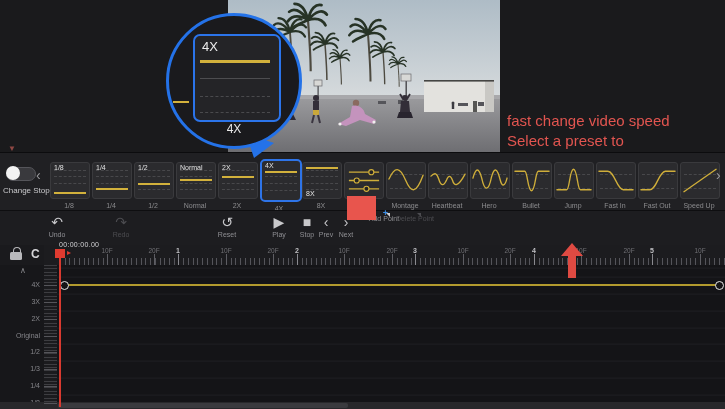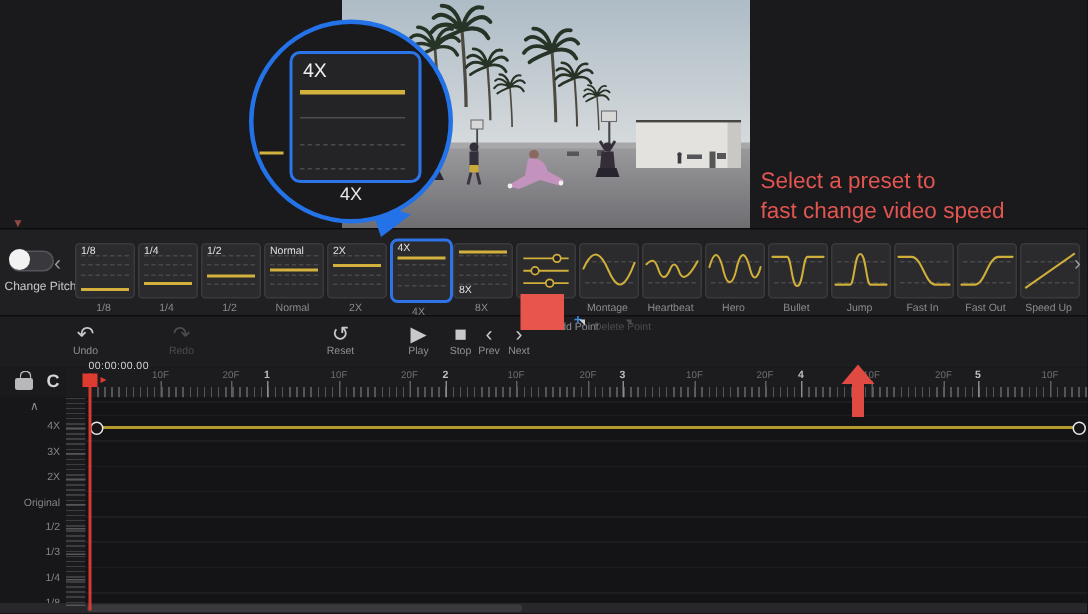--- a/index.html
+++ b/index.html
@@ -175,31 +175,31 @@
         <div class="mag-card-label">4X</div>
         <div class="mag-yellow"></div>
         <div class="mag-gray"></div>
         <div class="mag-dash" style="top:60px"></div>
         <div class="mag-dash" style="top:76px"></div>
       </div>
       <div class="mag-caption">4X</div>
     </div>
 
     <div class="ann ann-select">
+      <div>fast change video speed</div>
       <div>Select a preset to</div>
-      <div>fast change video speed</div>
     </div>
   </div>
   <div class="panel-collapse">▼</div>
 
   <div class="preset-strip">
     <div class="toggle">
       <div class="toggle-knob"></div>
     </div>
-    <div class="change-pitch">Change Pitch</div>
+    <div class="change-pitch">Change Stop</div>
     <div class="strip-chev" style="left:36px">‹</div>
     <div class="presets-row">
         <div class="preset-item">
           <div class="preset-card">
             <div class="dash" style="top: 20%;"></div>
             <div class="dash" style="top: 38%;"></div>
             <div class="dash" style="top: 56%;"></div>
             <div class="solid" style="top: 82%;"></div>
             <div class="card-label">1/8</div>
           </div>

